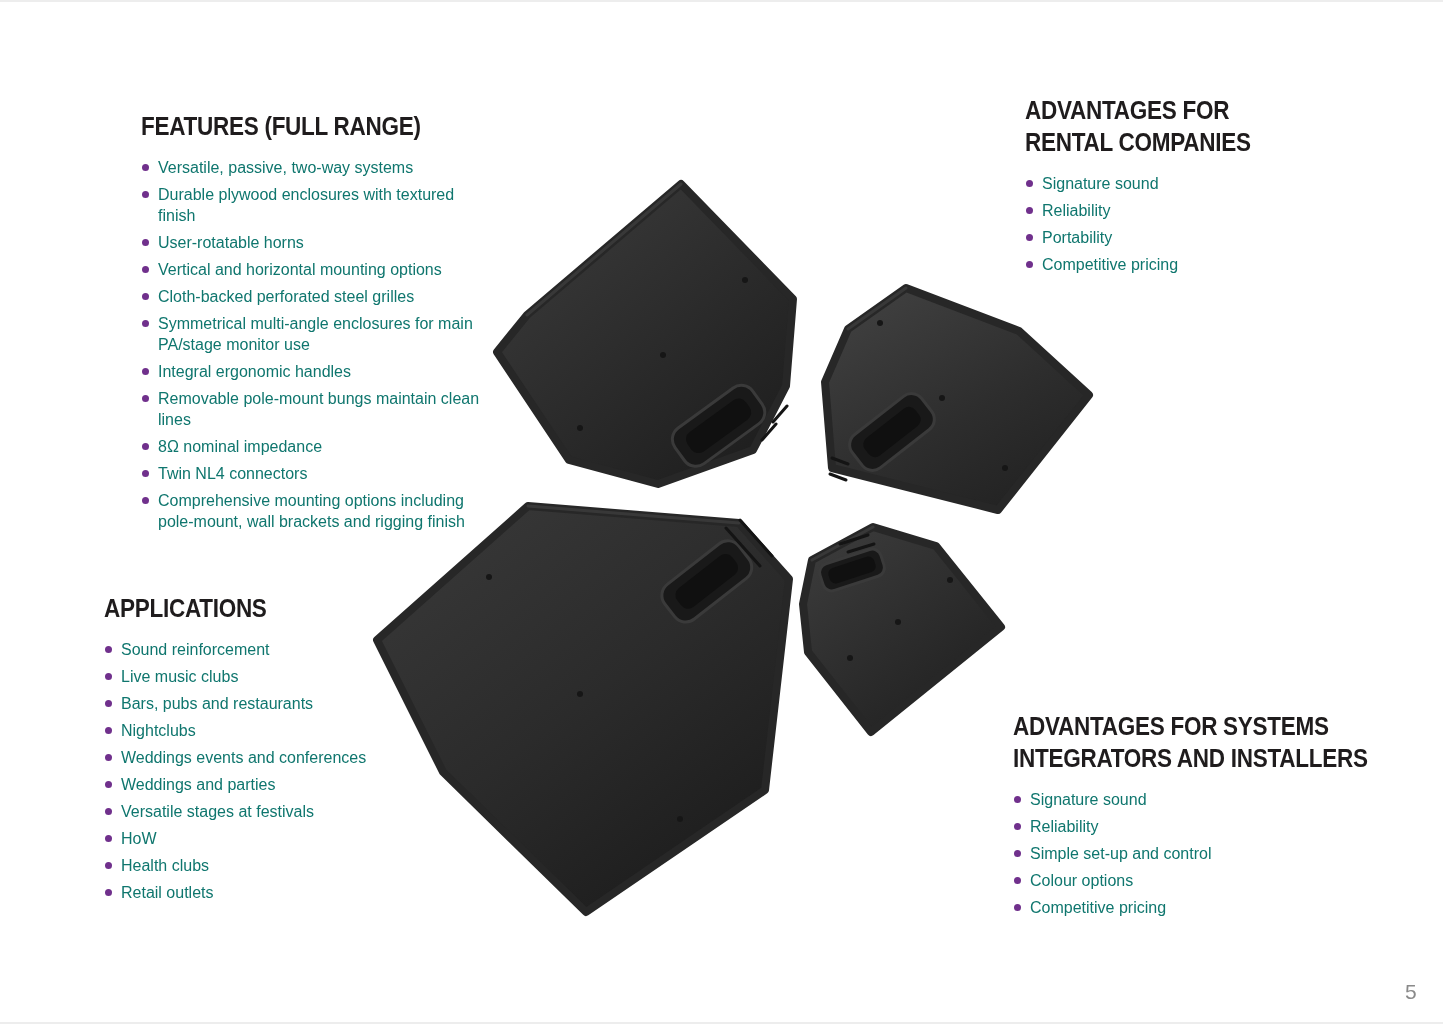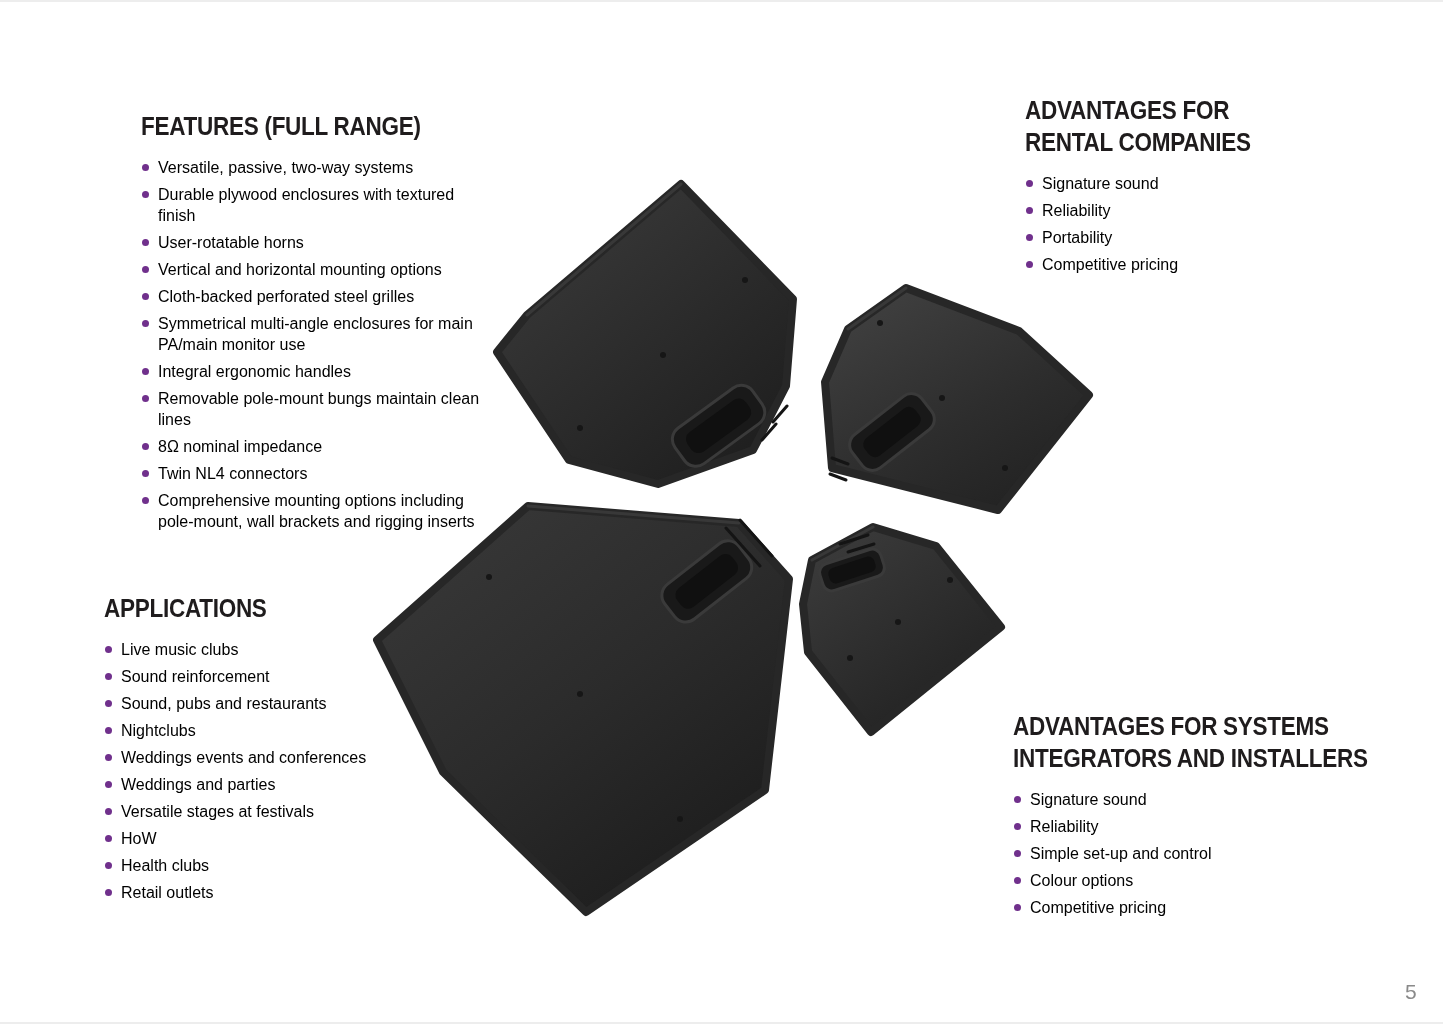--- a/index.html
+++ b/index.html
@@ -36,21 +36,21 @@
   .block ul {
     list-style: none;
     margin: 0;
     padding: 0;
   }
   .block li {
     position: relative;
     padding-left: 17px;
     font-size: 16px;
     line-height: 21px;
-    color: #000000;
+    color: #0f766e;
     margin-bottom: 6px;
   }
   .block li .dot {
     position: absolute;
     left: 1px;
     top: 7px;
     width: 7px;
     height: 7px;
     border-radius: 50%;
     background: #70308c;
@@ -85,35 +85,35 @@
   <div class="edge-line bottom"></div>
 
   <section class="block features">
     <h2>FEATURES (FULL RANGE)</h2>
     <ul>
         <li><span class="dot"></span><span>Versatile, passive, two-way systems</span></li>
         <li><span class="dot"></span><span>Durable plywood enclosures with textured finish</span></li>
         <li><span class="dot"></span><span>User-rotatable horns</span></li>
         <li><span class="dot"></span><span>Vertical and horizontal mounting options</span></li>
         <li><span class="dot"></span><span>Cloth-backed perforated steel grilles</span></li>
-        <li><span class="dot"></span><span>Symmetrical multi-angle enclosures for main PA/main monitor use</span></li>
+        <li><span class="dot"></span><span>Symmetrical multi-angle enclosures for main PA/stage monitor use</span></li>
         <li><span class="dot"></span><span>Integral ergonomic handles</span></li>
         <li><span class="dot"></span><span>Removable pole-mount bungs maintain clean lines</span></li>
         <li><span class="dot"></span><span>8Ω nominal impedance</span></li>
         <li><span class="dot"></span><span>Twin NL4 connectors</span></li>
-        <li><span class="dot"></span><span>Comprehensive mounting options including pole-mount, wall brackets and rigging inserts</span></li>
+        <li><span class="dot"></span><span>Comprehensive mounting options including pole-mount, wall brackets and rigging finish</span></li>
       </ul>
   </section>
 
   <section class="block applications">
     <h2>APPLICATIONS</h2>
     <ul>
+        <li><span class="dot"></span><span>Sound reinforcement</span></li>
         <li><span class="dot"></span><span>Live music clubs</span></li>
-        <li><span class="dot"></span><span>Sound reinforcement</span></li>
-        <li><span class="dot"></span><span>Sound, pubs and restaurants</span></li>
+        <li><span class="dot"></span><span>Bars, pubs and restaurants</span></li>
         <li><span class="dot"></span><span>Nightclubs</span></li>
         <li><span class="dot"></span><span>Weddings events and conferences</span></li>
         <li><span class="dot"></span><span>Weddings and parties</span></li>
         <li><span class="dot"></span><span>Versatile stages at festivals</span></li>
         <li><span class="dot"></span><span>HoW</span></li>
         <li><span class="dot"></span><span>Health clubs</span></li>
         <li><span class="dot"></span><span>Retail outlets</span></li>
       </ul>
   </section>
 

